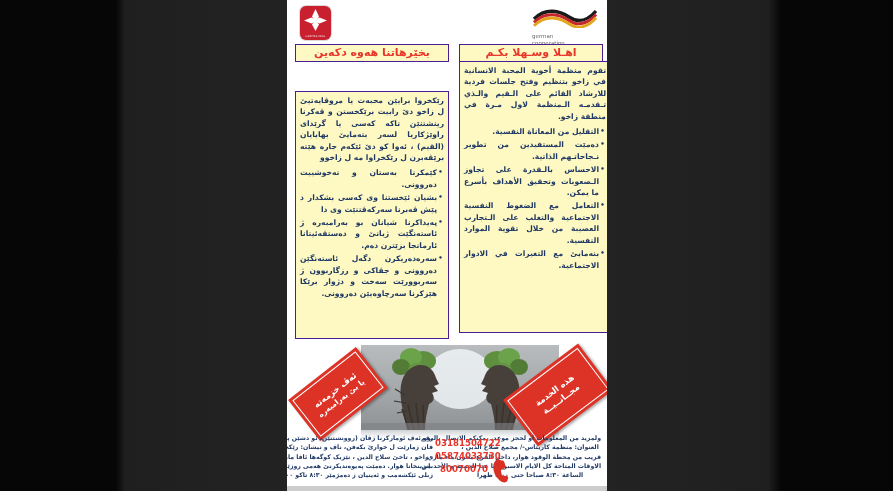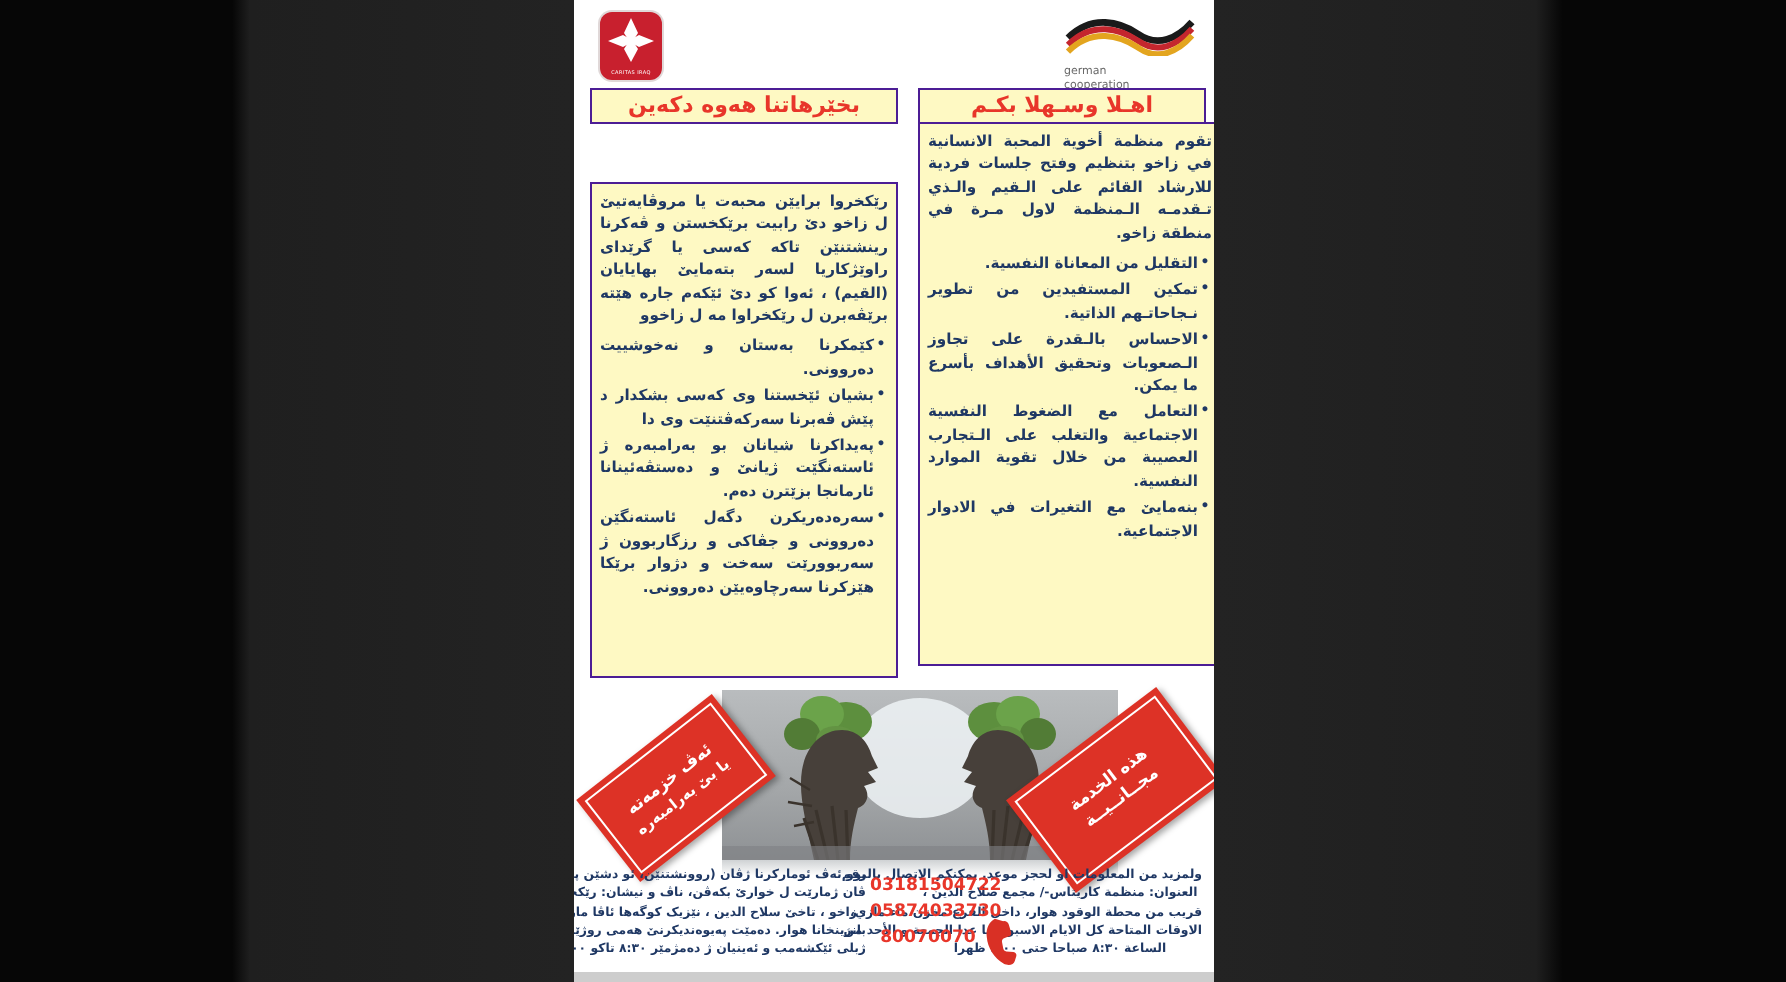--- a/index.html
+++ b/index.html
@@ -92,21 +92,21 @@
   </div>
   <div class="colbox" style="left:172px;top:61px;width:152px;height:272px;">
     <div class="bd">
       <p>تقوم منظمة أخوية المحبة الانسانية في زاخو بتنظيم وفتح جلسات فردية للارشاد القائم على الـقيم والـذي تـقدمـه الـمنظمة لاول مـرة في منطقة زاخو.</p>
       <div class="blt">
           <span class="dot">•</span>
           <span class="btx">التقليل من المعاناة النفسية.</span>
         </div>
       <div class="blt">
           <span class="dot">•</span>
-          <span class="btx">تمكين المستفيدين من تطوير نـجاحاتـهم الذاتية.</span>
+          <span class="btx">دەمێت المستفيدين من تطوير نـجاحاتـهم الذاتية.</span>
         </div>
       <div class="blt">
           <span class="dot">•</span>
           <span class="btx">الاحساس بالـقدرة على تجاوز الـصعوبات وتحقيق الأهداف بأسرع ما يمكن.</span>
         </div>
       <div class="blt">
           <span class="dot">•</span>
           <span class="btx">التعامل مع الضغوط النفسية الاجتماعية والتغلب على الـتجارب العصيبة من خلال تقوية الموارد النفسية.</span>
         </div>
       <div class="blt">

